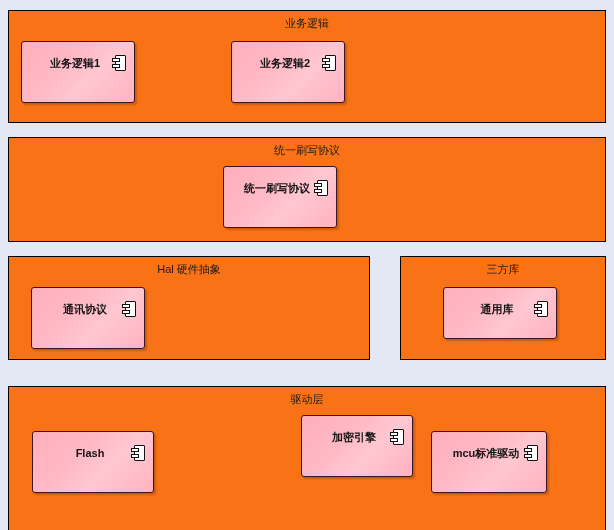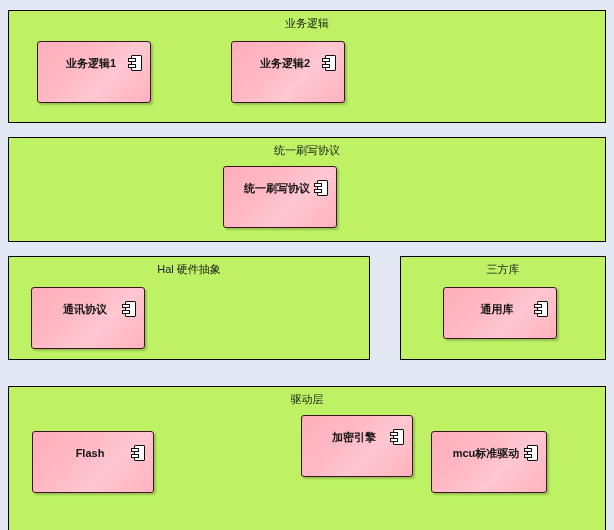--- a/index.html
+++ b/index.html
@@ -22,21 +22,21 @@
     width: 614px;
     height: 530px;
     background: #e4e8f4;
   }
 
   
   .panel {
     position: absolute;
     box-sizing: border-box;
     border: 1px solid #000000;
-    background: #bef264;
+    background: #f97316;
   }
   .panel-title {
     position: absolute;
     top: 5px;
     left: 0;
     width: 100%;
     text-align: center;
     font-size: 11px;
     color: #1a1a1a;
     line-height: 14px;
@@ -98,21 +98,21 @@
   .comp-icon .tab.t2 { top: 9px; }
 </style>
 </head>
 <body>
 
 <div id="canvas">
 
   <div class="panel" style="left:8px; top:10px; width:598px; height:113px;">
     <div class="panel-title">业务逻辑</div>
 
-    <div class="component" style="left:28px; top:30px; width:114px; height:62px;">
+    <div class="component" style="left:12px; top:30px; width:114px; height:62px;">
       <div class="component-label">业务逻辑1</div>
       <div class="comp-icon">
         <div class="body"></div>
           <div class="tab t1"></div>
           <div class="tab t2"></div>
       </div>
     </div>
 
     <div class="component" style="left:222px; top:30px; width:114px; height:62px;">
       <div class="component-label">业务逻辑2</div>

